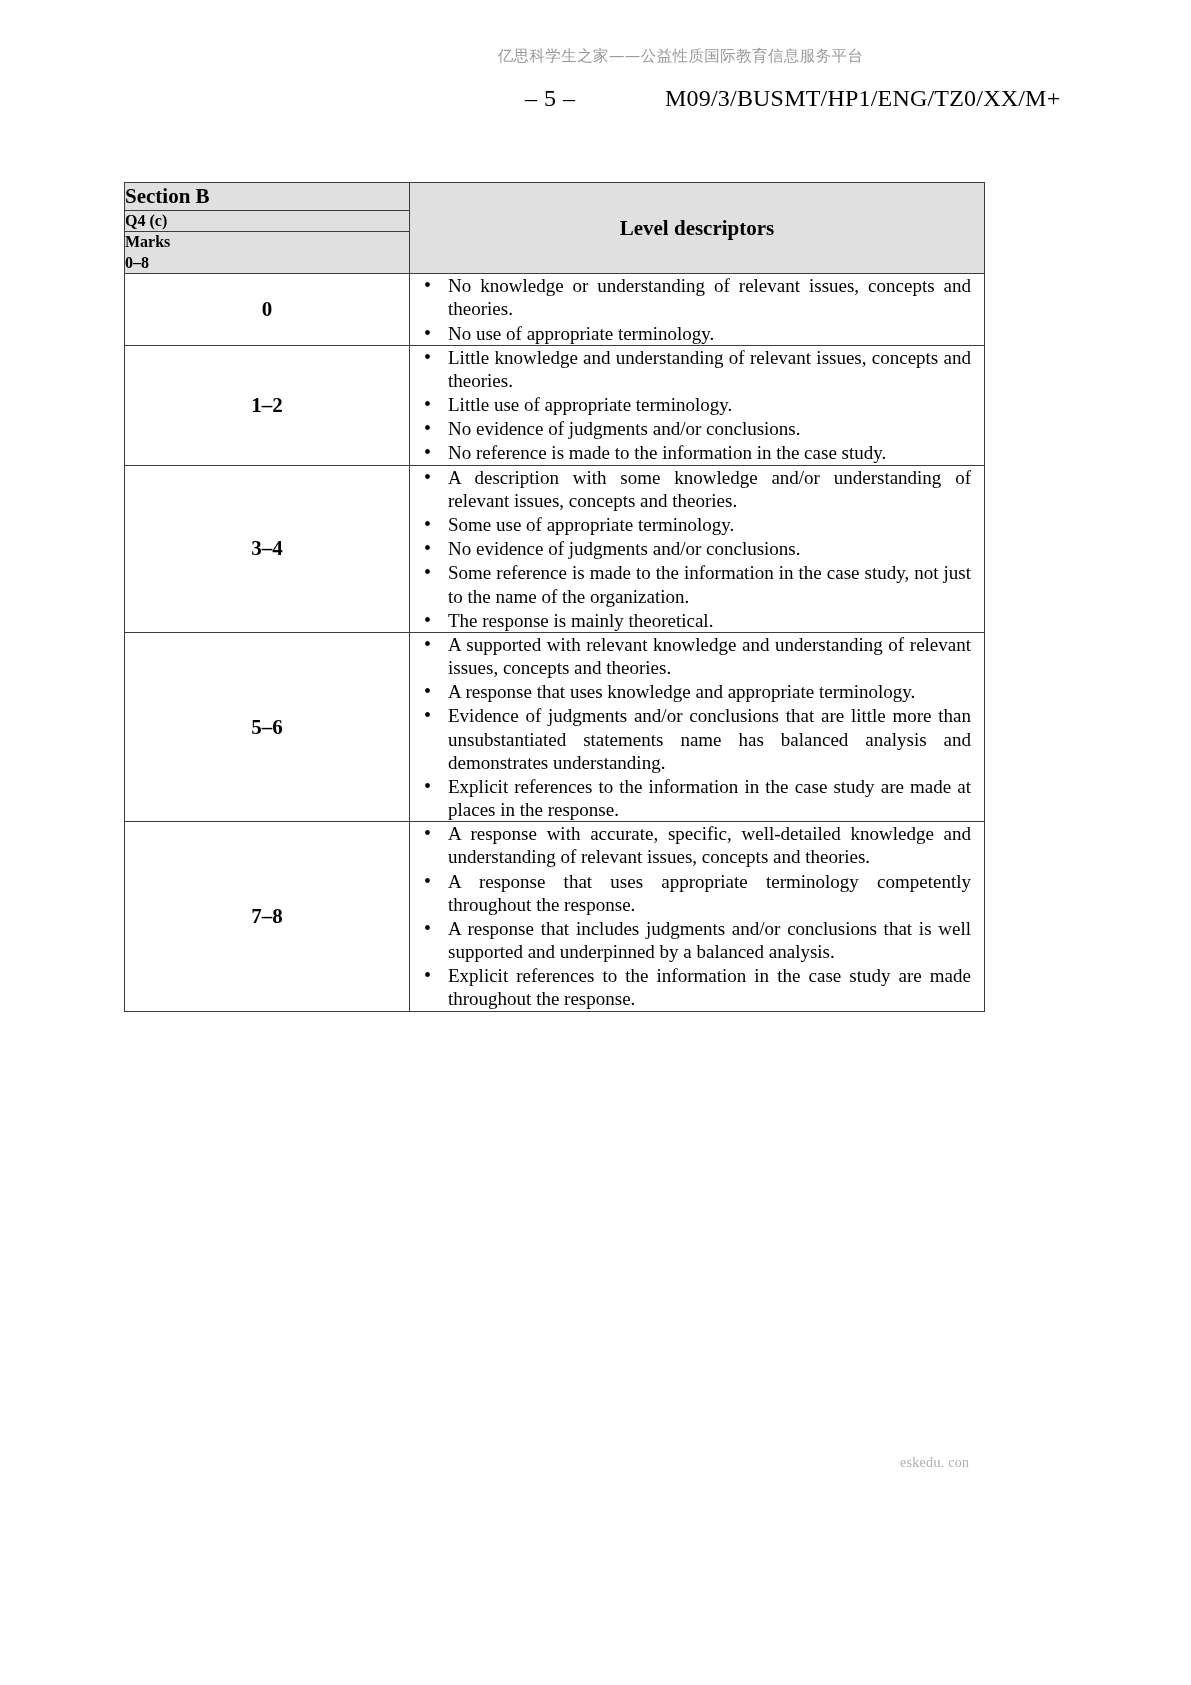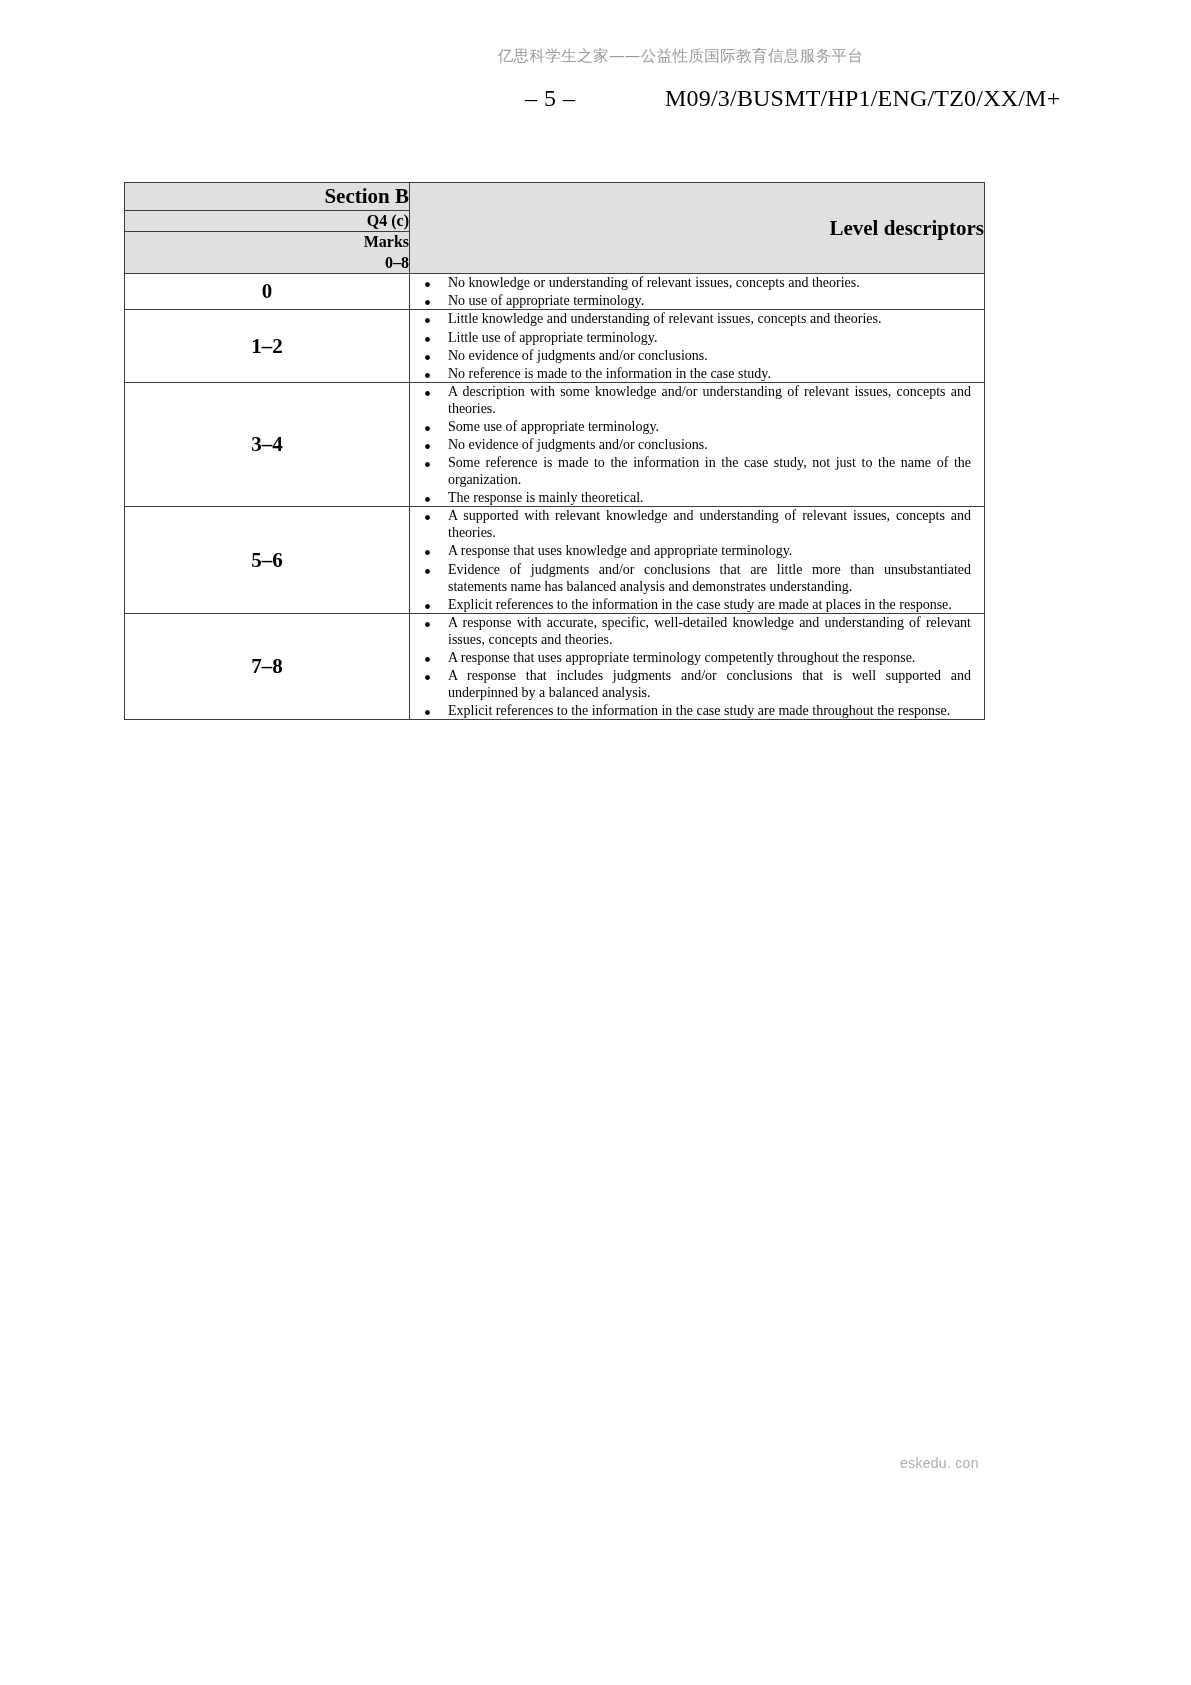--- a/index.html
+++ b/index.html
@@ -73,32 +73,32 @@
   .rubric-table td {
     border: 1px solid #3d3d3d;
     vertical-align: middle;
     padding: 0;
   }
   .col-marks { width: 285px; }
   .col-desc  { width: 575px; }
 
   .head-cell {
     background: #e0e0e0;
-    text-align: right;
+    text-align: left;
     font-weight: bold;
     font-size: 21px;
     line-height: 1.28;
     padding: 11px 6px 12px 6px;
   }
   .head-cell.sub {
     font-size: 16px;
   }
   .head-desc {
     background: #e0e0e0;
-    text-align: right;
+    text-align: center;
     font-weight: bold;
     font-size: 21px;
     vertical-align: middle;
   }
 
   .marks-cell {
     text-align: center;
     font-weight: bold;
     font-size: 21px;
     vertical-align: middle;
@@ -111,21 +111,21 @@
 
   ul.bullets {
     margin: 0;
     padding: 0;
     list-style: none;
   }
   ul.bullets li {
     position: relative;
     padding-left: 38px;
     margin: 0 13px 1px 0;
-    font-size: 14px;
+    font-size: 19px;
     line-height: 1.22;
     text-align: justify;
     text-justify: inter-word;
   }
   ul.bullets li::before {
     content: "\2022";
     position: absolute;
     left: 14px;
     top: -1px;
     font-size: 20px;
@@ -136,21 +136,21 @@
   }
   
   ul.bullets li > span.t {
     display: block;
   }
 
   .watermark-bottom {
     position: absolute;
     left: 900px;
     top: 1455px;
-    font-family: Liberation Sans, sans-serif;
+    font-family: Liberation Serif, serif;
     font-size: 14px;
     color: #b0b0b0;
     letter-spacing: 0.3px;
   }
 </style>
 </head>
 <body>
 
 <div class="page">
 

